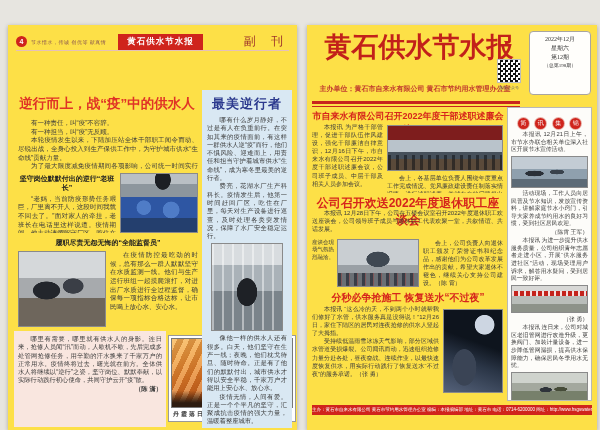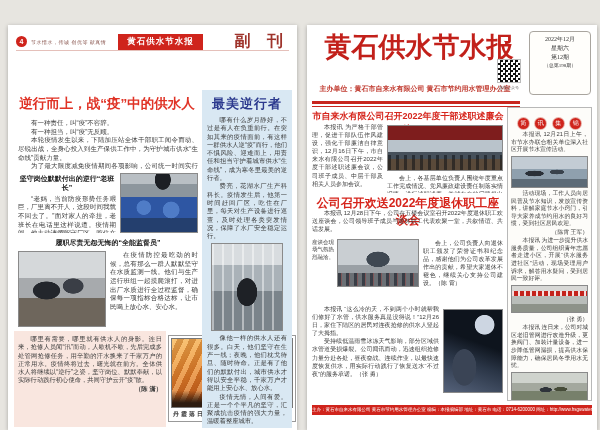--- a/index.html
+++ b/index.html
@@ -4,36 +4,36 @@
 <style>
   * { margin:0; padding:0; box-sizing:border-box; }
   html,body { width:600px; height:430px; }
   body {
     position:relative;
     background:#e7e5e0;
     font-family:"Liberation Sans","DejaVu Sans",sans-serif;
     color:#3b3b3b;
     overflow:hidden;
   }
-  .page { position:absolute; background:#ffffff; box-shadow:0 1px 4px rgba(0,0,0,.28); }
+  .page { position:absolute; background:#fde047; box-shadow:0 1px 4px rgba(0,0,0,.28); }
   #lpage { left:8px; top:25px; width:289px; height:405px; }
   #rpage { left:307px; top:25px; width:290px; height:405px; }
   .abs { position:absolute; }
   .just { text-align:justify; }
   .ind { text-indent:2em; }
   .photo { border:1px solid #8a8a8a; }
 
   
   .lp-header { left:8px; top:8px; right:8px; height:18px; display:flex; align-items:center; border-bottom:1px solid #e5c0ba; }
   .pgnum { width:11px; height:11px; border-radius:50%; background:#cf241c; color:#fff;
            font-size:7px; line-height:11px; text-align:center; font-weight:bold; flex:0 0 auto; }
   .slogan { font-size:5px; color:#8a564f; margin-left:4px; letter-spacing:.5px; white-space:nowrap; }
   .lp-mast { margin-left:12px; background:#cf241c; color:#fff; font-size:8.5px; font-weight:bold;
              padding:2px 9px; letter-spacing:1px; white-space:nowrap; }
-  .lp-section { margin-left:auto; color:#9e332b; font-size:16px; font-weight:bold; letter-spacing:6px; white-space:nowrap; }
+  .lp-section { margin-left:auto; color:#9e332b; font-size:12px; font-weight:normal; letter-spacing:6px; white-space:nowrap; }
   .lp-title { left:8px; top:70px; width:182px; text-align:center; font-size:13.5px; font-weight:bold; color:#e03326; }
   .body-s { font-size:6.5px; line-height:1.33; overflow:hidden; }
   .lp-t1 { left:10px; top:94px; width:180px; height:52px; }
   .lp-t2 { left:10px; top:148px; width:98px; height:60px; }
   .lp-t3 { left:102px; top:226px; width:88px; height:76px; }
   .subhead { font-weight:bold; text-align:center; font-size:7px; color:#222; margin:1px 0 2px; }
   .lp-sub2 { left:10px; top:212px; width:180px; }
   .ph-pumps { left:112px; top:148px; width:78px; height:60px;
     background-image:
       radial-gradient(ellipse at 55% 10%, #1c1f24 0 13%, rgba(0,0,0,0) 14%),
@@ -237,20 +237,21 @@
     <p class="ind">本报讯 12月28日下午，公司在五楼会议室召开2022年度退休职工欢送座谈会，公司领导班子成员与退休职工代表欢聚一堂，共叙情谊、共话发展。</p>
   </div>
   <div class="abs body-xs just a2-t2">
     <p>座谈会现场气氛热烈融洽。</p>
   </div>
   <div class="abs photo ph-group"></div>
   <div class="abs body-xs just a2-t3">
     <p class="ind">会上，公司负责人向退休职工颁发了荣誉证书和纪念品，感谢他们为公司改革发展作出的贡献，希望大家退休不褪色，继续关心支持公司建设。（陈 霄）</p>
   </div>
 
+  <div class="headline h3">分秒必争抢施工  恢复送水“不过夜”</div>
   <div class="abs body-xs just a3-t1">
     <p class="ind">本报讯 “这么冷的天，不到两个小时就帮我们修好了水管，供水服务真是没得说！”12月26日，家住下陆区的居民对连夜抢修的供水人竖起了大拇指。</p>
     <p class="ind">受持续低温雨雪冰冻天气影响，部分区域供水管道受损爆裂。公司闻讯而动，迅速组织抢修力量分赴各处，昼夜奋战、连续作业，以最快速度恢复供水，用实际行动践行了恢复送水“不过夜”的服务承诺。（张 勇）</p>
   </div>
   <div class="abs photo ph-night"></div>
 
   <div class="abs sidebar">
     <div class="badges">
       <span class="badge">简</span>
       <span class="badge">讯</span>

